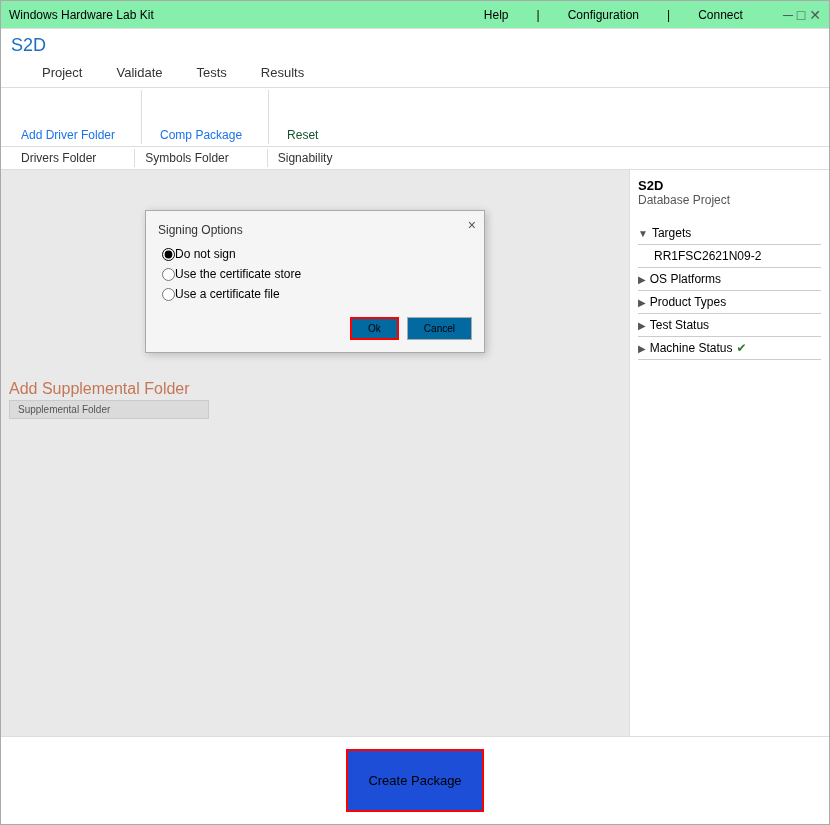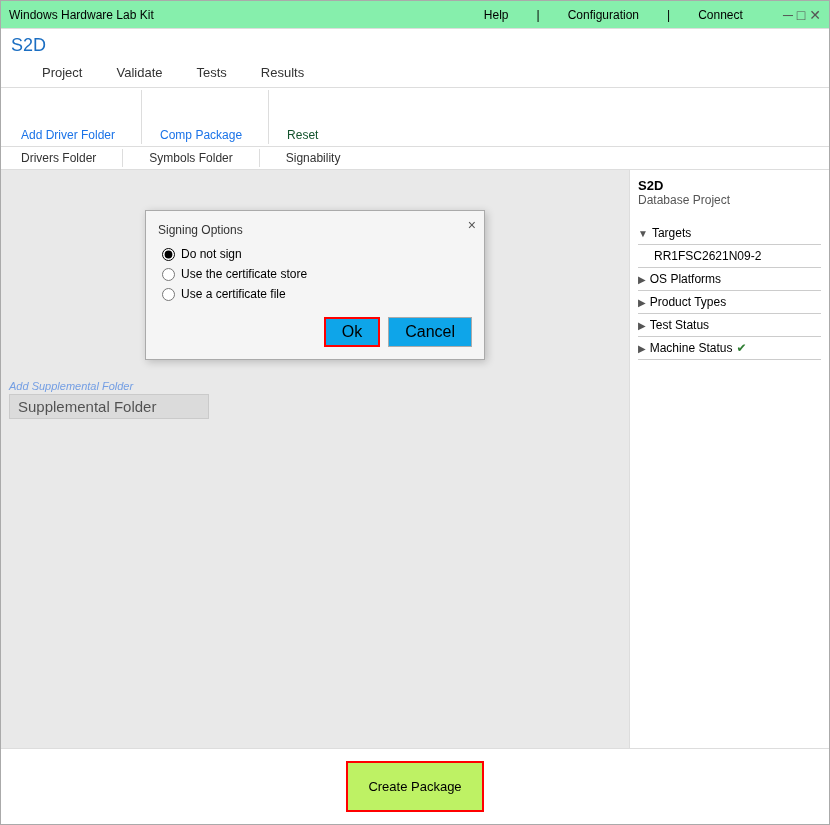--- a/index.html
+++ b/index.html
@@ -105,22 +105,22 @@
     .second-toolbar {
       display: flex;
       border-bottom: 1px solid #ddd;
       padding: 2px 10px;
       gap: 0;
     }
     .second-toolbar-group {
       display: flex;
       gap: 0;
       border-right: 1px solid #ddd;
-      padding-right: 16px;
-      margin-right: 16px;
+      padding-right: 28px;
+      margin-right: 0;
     }
     .second-toolbar-group:last-child {
       border-right: none;
     }
     .second-toolbar-item {
       padding: 2px 10px;
       font-size: 12px;
       color: #333;
     }
     .main-content {
@@ -175,24 +175,24 @@
     }
     
     .bottom-bar {
       border-top: 1px solid #ddd;
       padding: 12px;
       display: flex;
       justify-content: center;
       align-items: center;
     }
     .create-pkg-btn {
-      padding: 16px 20px;
+      padding: 22px 20px;
       font-size: 13px;
       border: 2px solid red;
-      background: #bef264;
+      background: #1d4ed8;
       cursor: pointer;
       color: #000;
     }
     
     .dialog-overlay {
       position: absolute;
       top: 0; left: 0; right: 0; bottom: 0;
       background: rgba(200,200,200,0.4);
       display: flex;
       align-items: flex-start;
@@ -224,54 +224,52 @@
     .radio-group {
       display: flex;
       flex-direction: column;
       gap: 6px;
       margin-bottom: 16px;
       padding-left: 4px;
     }
     .radio-item {
       display: flex;
       align-items: center;
-      gap: 6px;
       font-size: 12px;
     }
     .radio-item input[type="radio"] {
       accent-color: #000;
     }
     .dialog-buttons {
       display: flex;
       justify-content: flex-end;
       gap: 8px;
     }
     .dialog-btn {
       padding: 4px 16px;
-      font-size: 16px;
+      font-size: 10px;
       border: 1px solid #aaa;
-      background: #0ea5e9;
+      background: #0369a1;
       cursor: pointer;
       color: #000;
     }
     .dialog-btn.ok {
       border: 2px solid red;
     }
     
     .supp-label {
-      font-size: 11px;
-      color: #3b82f6;
+      font-size: 16px;
+      color: #c2410c;
       cursor: pointer;
       padding: 2px 0;
-      font-style: italic;
     }
     .supp-box {
       background: #e8e8e8;
       padding: 3px 8px;
-      font-size: 15px;
+      font-size: 10px;
       border: 1px solid #ccc;
       min-width: 200px;
       display: inline-block;
     }
   </style>
 </head>
 <body>
 
 <div class="window">
 

